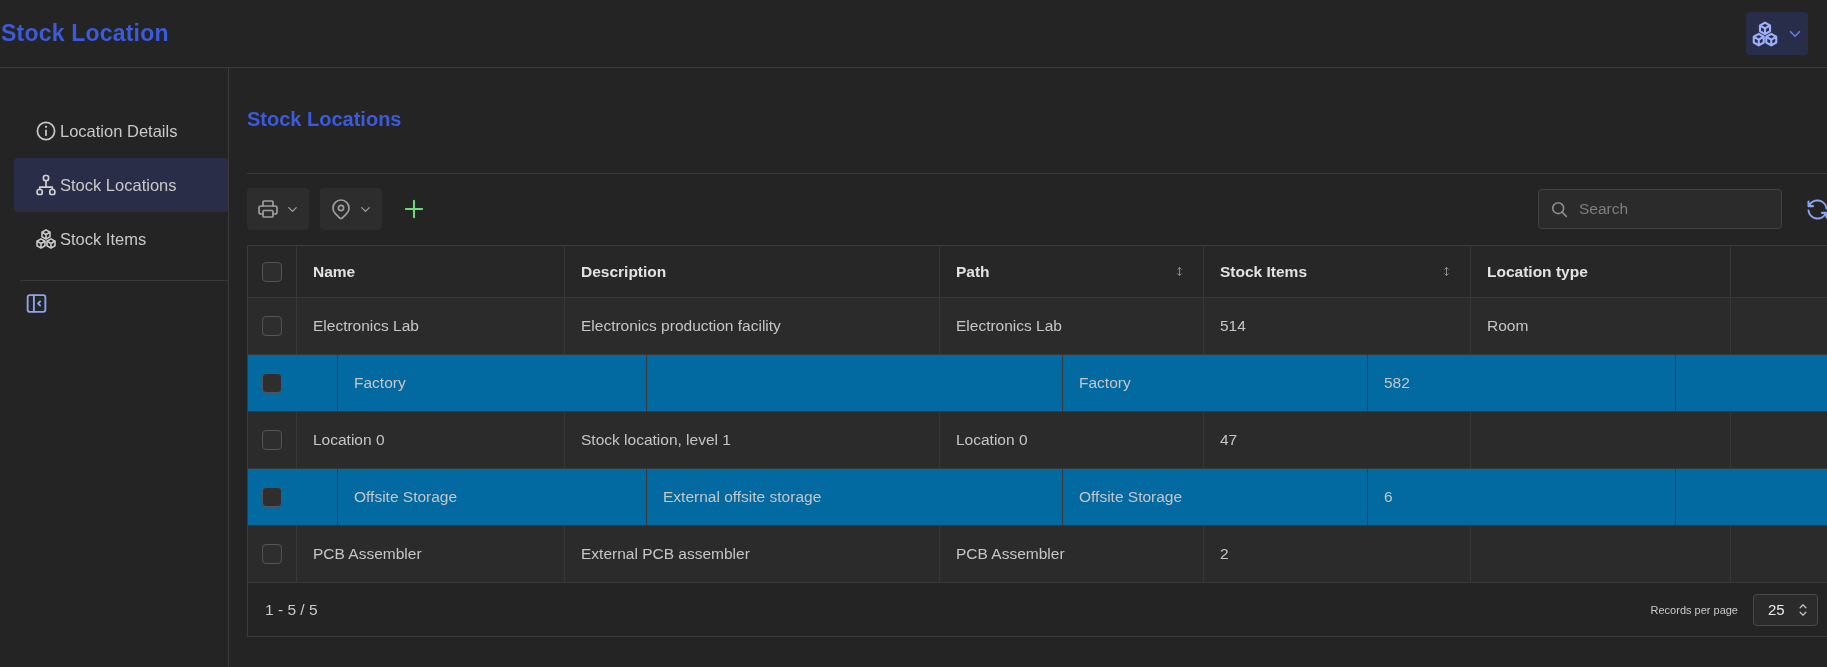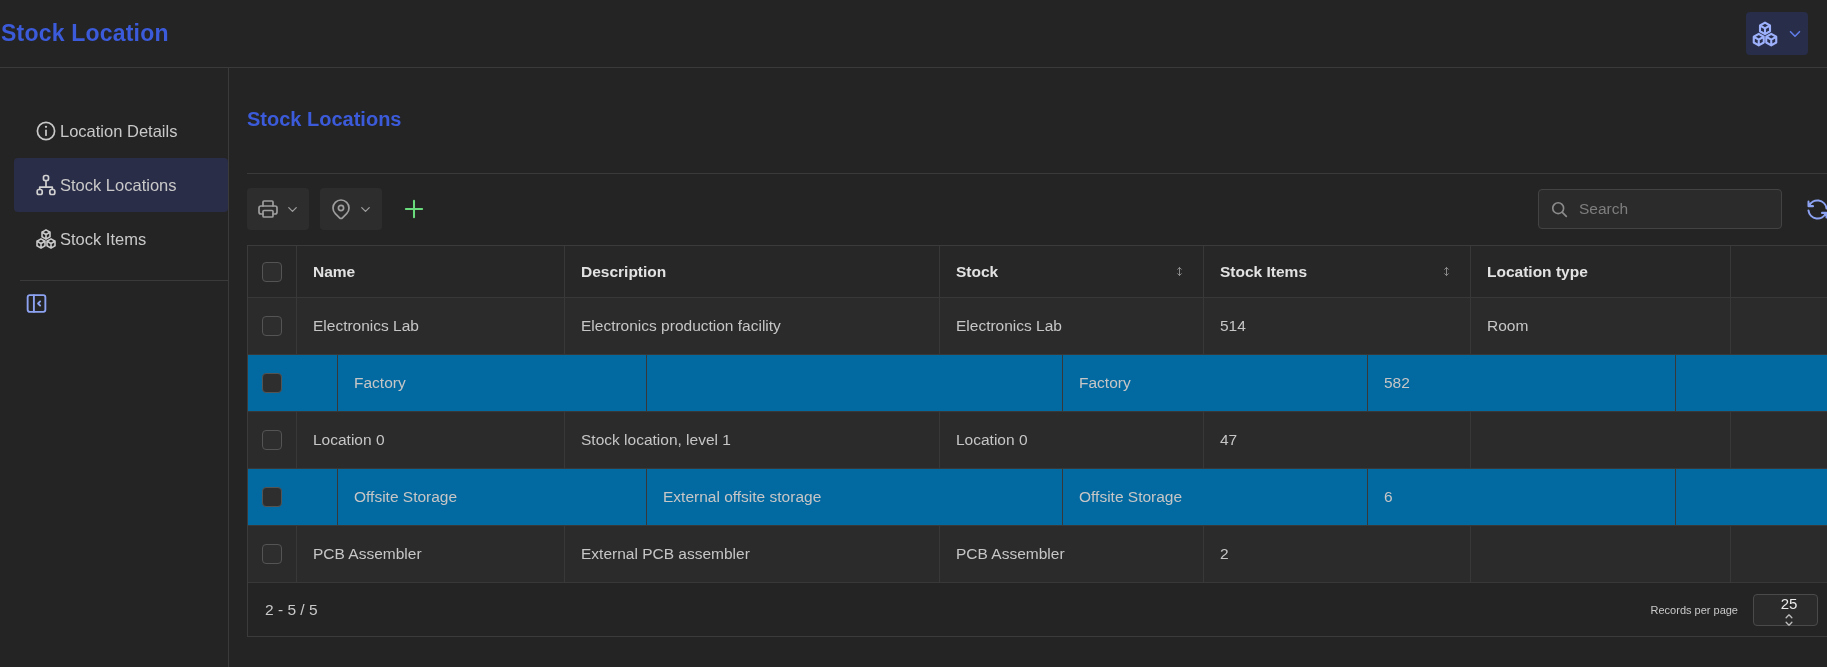--- a/index.html
+++ b/index.html
@@ -92,21 +92,21 @@
   .t-footer {
     height:54px; border-top:1px solid #383838; display:flex; align-items:center;
     justify-content:space-between; padding:0 17px; background:#242424;
   }
   .t-range { font-size:15.5px; color:#c9c9c9; }
   .t-pag { display:flex; align-items:center; }
   .rpp-label { font-size:11px; color:#c9c9c9; margin-right:15px; }
   .rpp-select {
     width:65px; height:32px; background:#2b2b2b; border:1px solid #4a4a4a; border-radius:4px;
     display:flex; align-items:center; justify-content:space-between; padding:0 7px 0 14px;
-    cursor:pointer; color:#eaeaea; font-size:15px; margin-right:13px;flex-direction:column;
+    cursor:pointer; color:#eaeaea; font-size:15px; margin-right:13px;
   }
   .pg-btn {
     width:32px; height:32px; border-radius:4px; border:none; background:#2a2a2a;
     display:flex; align-items:center; justify-content:center; cursor:pointer; margin-left:11px;
   }
   .pg-btn.active { background:#3b5bdb; color:#fff; font-size:15px; }
   svg { display:block; }
 </style>
 </head>
 <body>
@@ -273,21 +273,21 @@
           <div class="cell">
             <span class="checkbox"></span>
           </div>
           <div class="cell">
               <span>Name</span>
             </div>
           <div class="cell">
               <span>Description</span>
             </div>
           <div class="cell sortable">
-            <span>Stock</span>
+            <span>Path</span>
             <span>
               <svg width="15" height="15" viewBox="0 0 24 24" fill="none" stroke="#8a8a8a" stroke-width="1.6" stroke-linecap="round" stroke-linejoin="round">
                   <path d="M12 5.5v13M9 8.5l3-3 3 3M9 15.5l3 3 3-3"></path>
                 </svg>
             </span>
           </div>
           <div class="cell sortable">
             <span>Stock Items</span>
             <span>
               <svg width="15" height="15" viewBox="0 0 24 24" fill="none" stroke="#8a8a8a" stroke-width="1.6" stroke-linecap="round" stroke-linejoin="round">
@@ -405,21 +405,21 @@
                     <circle cx="5" cy="12" r="2"></circle>
                     <circle cx="12" cy="12" r="2"></circle>
                     <circle cx="19" cy="12" r="2"></circle>
                   </svg>
               </span>
             </button>
           </div>
         </div>
 
         <div class="t-footer">
-          <div class="t-range">2 - 5 / 5</div>
+          <div class="t-range">1 - 5 / 5</div>
           <div class="t-pag">
             <span class="rpp-label">Records per page</span>
             <div class="rpp-select">
               <span>25</span>
               <span>
                 <svg width="14" height="16" viewBox="0 0 24 28" fill="none" stroke="#bdbdbd" stroke-width="2.4" stroke-linecap="round" stroke-linejoin="round">
                     <path d="M7 10l5-5 5 5M7 18l5 5 5-5"></path>
                   </svg>
               </span>
             </div>

